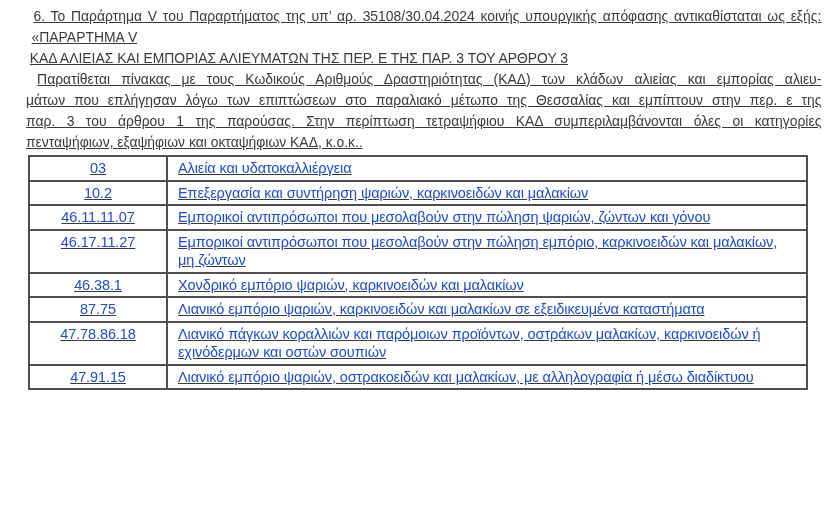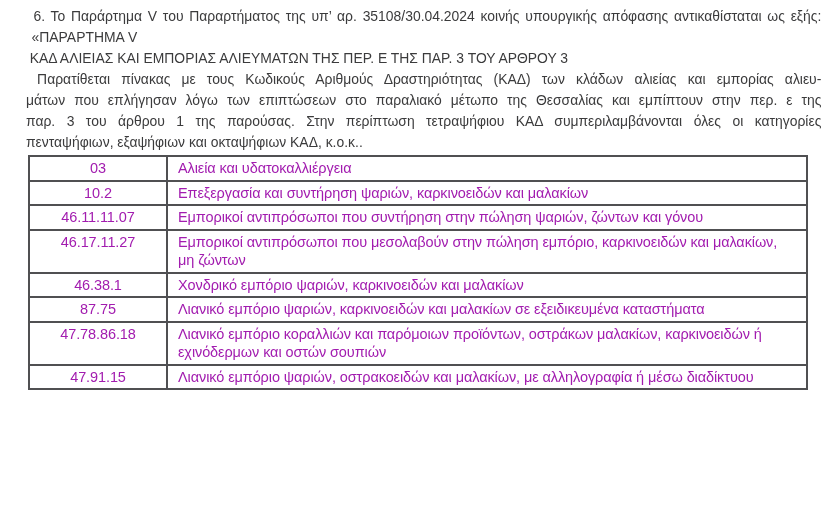--- a/index.html
+++ b/index.html
@@ -12,20 +12,21 @@
     width: 829px;
     height: 521px;
     overflow: hidden;
   }
   .page {
     box-sizing: border-box;
     width: 829px;
     height: 370px;
     padding: 5px 8px 0 26px;
     color: #3b3b3c;
+    text-decoration: underline;
   }
   
   .textblock {
     width: 858px;
     transform: scaleX(0.927);
     transform-origin: left top;
     font-size: 15px;
     line-height: 21px;
   }
   .textblock p { margin: 0; }
@@ -42,21 +43,21 @@
   }
   .pline.first { text-indent: 12px; }
   .pline.last  { text-align: left; text-align-last: left; }
 
   table.kad {
     border-collapse: collapse;
     margin: 3px 0 0 2px;
     width: 778px;
     font-size: 14.5px;
     letter-spacing: -0.1px;
-    color: #a21caf;
+    color: #1d4ed8;
     table-layout: fixed;
   }
   table.kad td {
     border: 2px solid #505052;
     padding: 2px 10px;
     line-height: 18.5px;
     vertical-align: top;
   }
   td.code {
     width: 116px;
@@ -84,37 +85,37 @@
       <tr>
         <td class="code">03</td>
         <td class="desc">Αλιεία και υδατοκαλλιέργεια</td>
       </tr>
       <tr>
         <td class="code">10.2</td>
         <td class="desc">Επεξεργασία και συντήρηση ψαριών, καρκινοειδών και μαλακίων</td>
       </tr>
       <tr>
         <td class="code">46.11.11.07</td>
-        <td class="desc">Εμπορικοί αντιπρόσωποι που συντήρηση στην πώληση ψαριών, ζώντων και γόνου</td>
+        <td class="desc">Εμπορικοί αντιπρόσωποι που μεσολαβούν στην πώληση ψαριών, ζώντων και γόνου</td>
       </tr>
       <tr>
         <td class="code">46.17.11.27</td>
         <td class="desc">Εμπορικοί αντιπρόσωποι που μεσολαβούν στην πώληση εμπόριο, καρκινοειδών και μαλακίων, μη ζώντων</td>
       </tr>
       <tr>
         <td class="code">46.38.1</td>
         <td class="desc">Χονδρικό εμπόριο ψαριών, καρκινοειδών και μαλακίων</td>
       </tr>
       <tr>
         <td class="code">87.75</td>
         <td class="desc">Λιανικό εμπόριο ψαριών, καρκινοειδών και μαλακίων σε εξειδικευμένα καταστήματα</td>
       </tr>
       <tr>
         <td class="code">47.78.86.18</td>
-        <td class="desc">Λιανικό εμπόριο κοραλλιών και παρόμοιων προϊόντων, οστράκων μαλακίων, καρκινοειδών ή εχινόδερμων και οστών σουπιών</td>
+        <td class="desc">Λιανικό πάγκων κοραλλιών και παρόμοιων προϊόντων, οστράκων μαλακίων, καρκινοειδών ή εχινόδερμων και οστών σουπιών</td>
       </tr>
       <tr>
         <td class="code">47.91.15</td>
         <td class="desc">Λιανικό εμπόριο ψαριών, οστρακοειδών και μαλακίων, με αλληλογραφία ή μέσω διαδίκτυου</td>
       </tr>
     </tbody>
   </table>
 
 </div>
 

